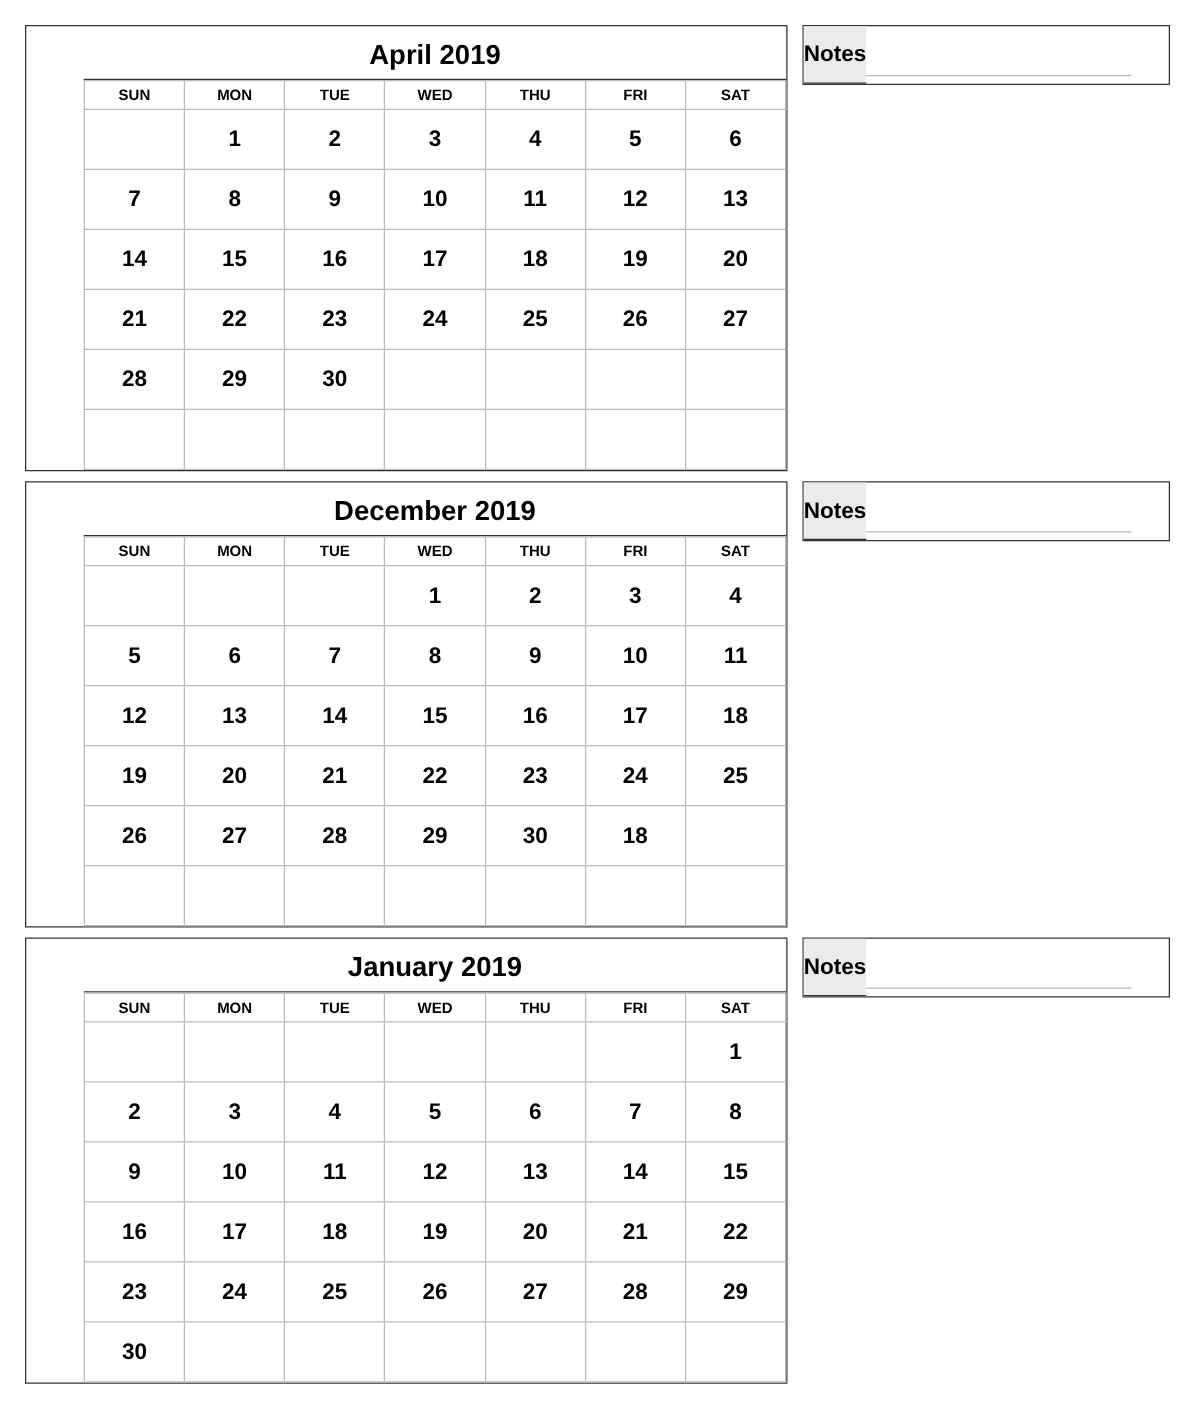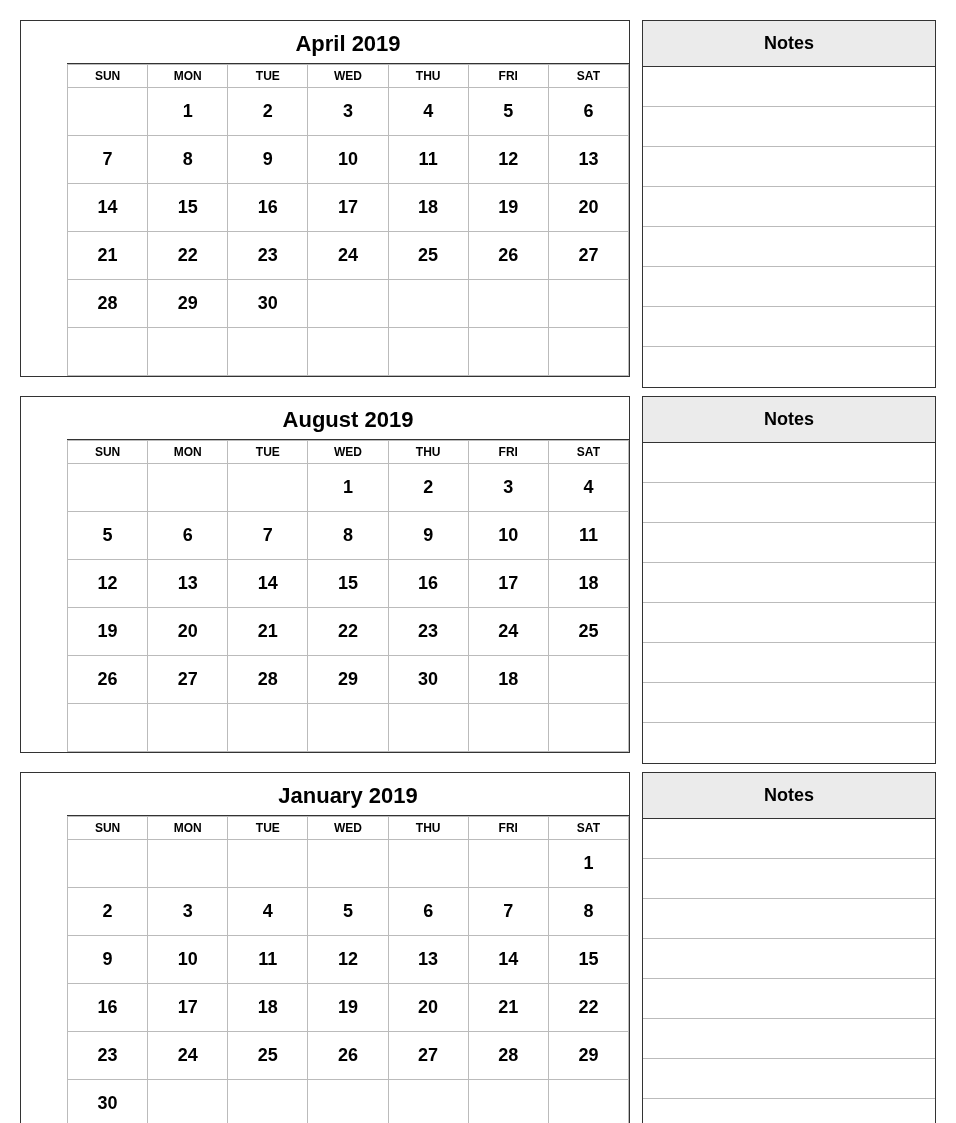--- a/index.html
+++ b/index.html
@@ -54,21 +54,21 @@
       text-align: center;
       padding: 6px 0;
       border: 1px solid #bbb;
       height: 48px;
       vertical-align: middle;
       width: 14.28%;
     }
     .notes-panel {
       flex: 1;
       display: flex;
-      flex-direction: column;
+      flex-direction: row;
       gap: 0;
       border: 1.5px solid #333;
     }
     .notes-header {
       background: #ebebeb;
       text-align: center;
       font-size: 18px;
       font-weight: bold;
       padding: 12px 0;
       border-bottom: 1.5px solid #333;
@@ -166,21 +166,21 @@
         <div class="notes-line"></div>
         <div class="notes-line"></div>
         <div class="notes-line"></div>
         <div class="notes-line"></div>
         <div class="notes-line"></div>
         <div class="notes-line"></div>
       </div>
     </div>
     <div class="month-row">
       <div class="calendar-wrapper">
-        <div class="calendar-title">August 2019</div>
+        <div class="calendar-title">December 2019</div>
         <table class="calendar-grid">
           <thead>
             <tr>
               <th>SUN</th>
               <th>MON</th>
               <th>TUE</th>
               <th>WED</th>
               <th>THU</th>
               <th>FRI</th>
               <th>SAT</th>

